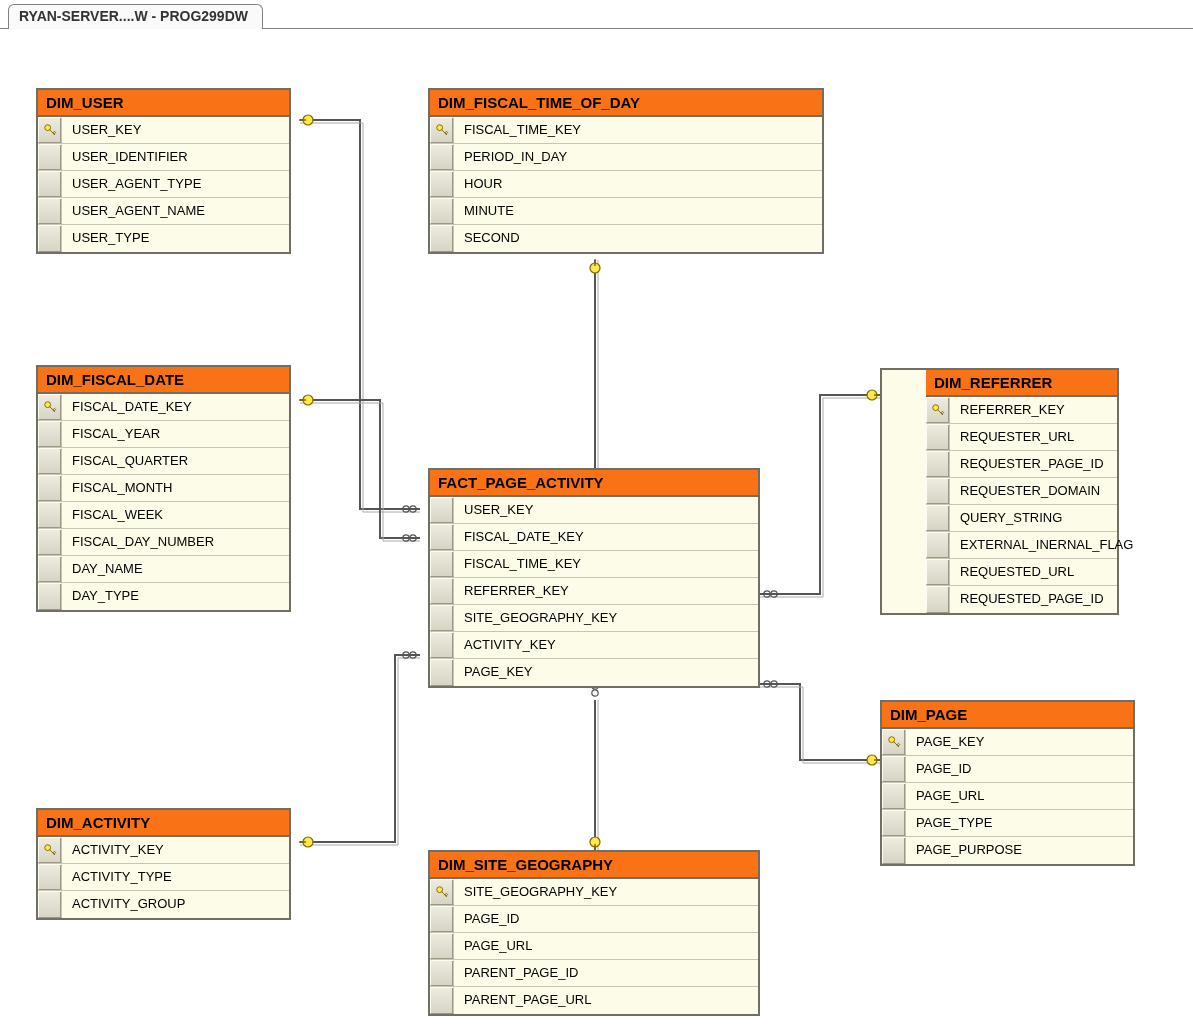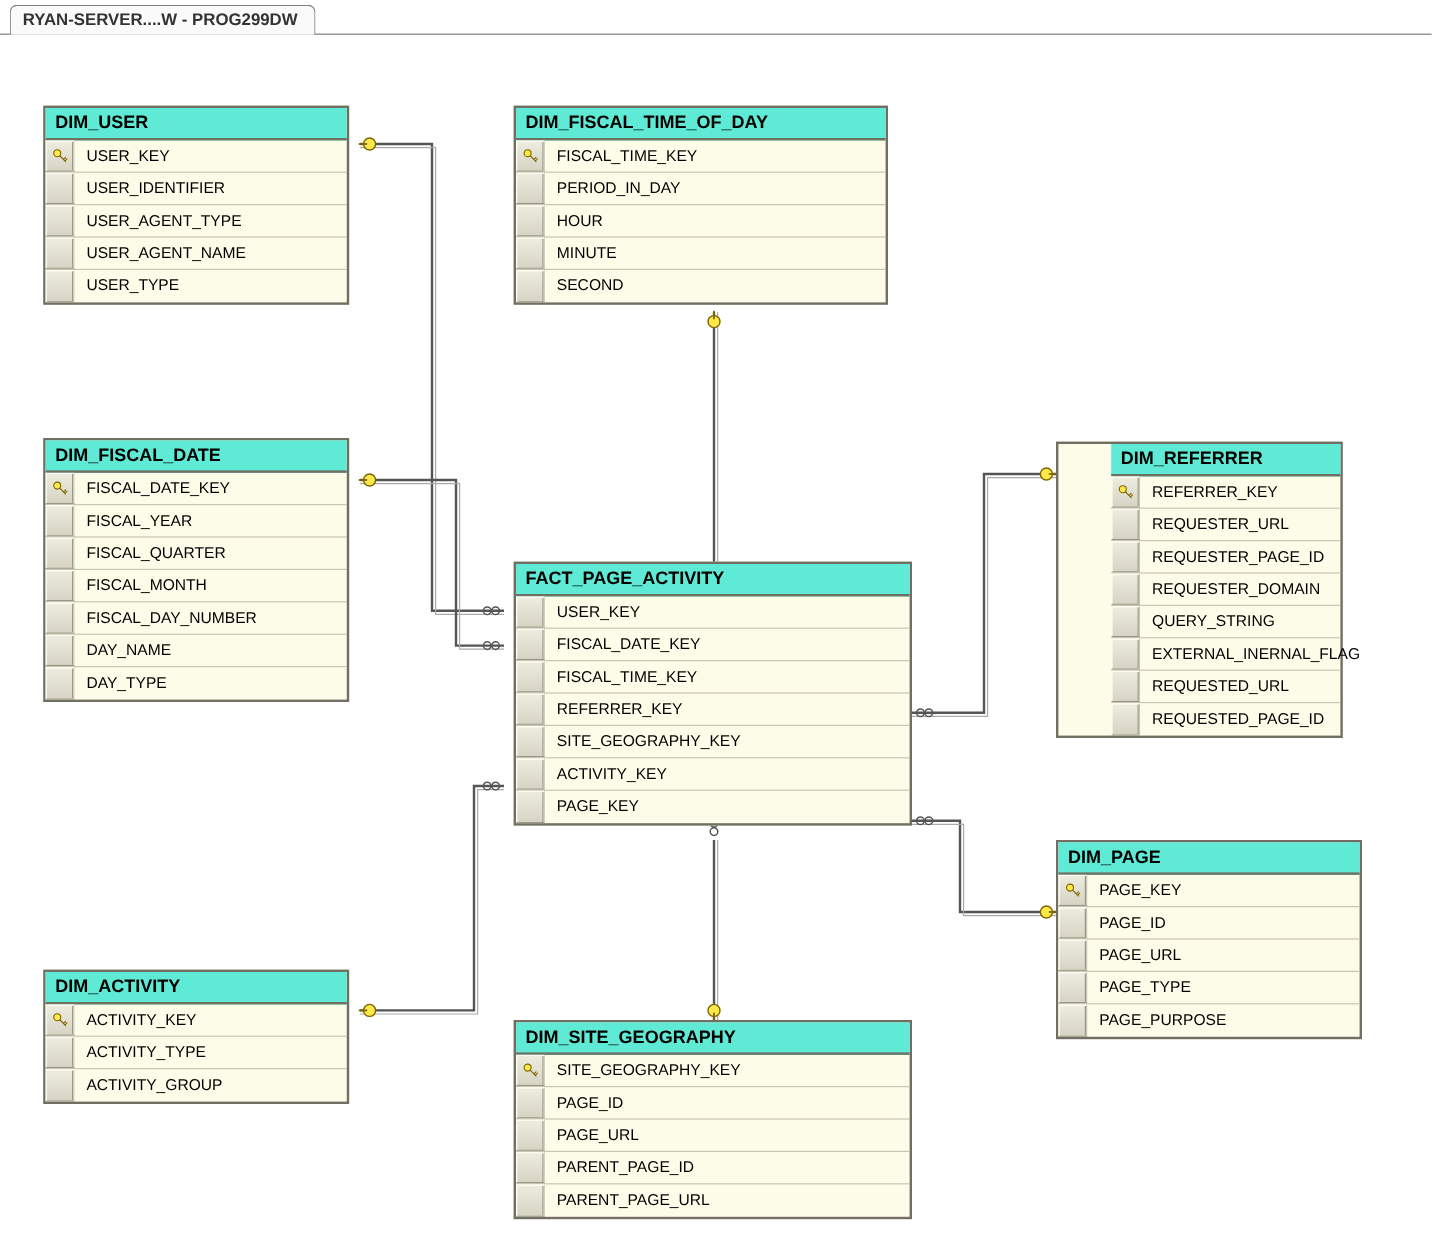--- a/index.html
+++ b/index.html
@@ -40,21 +40,21 @@
     background: #808080;
     z-index: 4;
   }
   .table {
     position: absolute;
     background: #fdfce8;
     border: 2px solid #716f64;
     z-index: 10;
   }
   .table-header {
-    background: #5eead4;
+    background: #f97316;
     border-bottom: 2px solid #716f64;
     padding: 4px 8px;
     font-weight: bold;
     font-size: 15px;
   }
   .table-body .row {
     display: flex;
     align-items: stretch;
     border-bottom: 1px solid #c8c5b4;
     height: 27px;
@@ -173,21 +173,21 @@
           <div class="iconcell btn3d"></div>
           <div class="colname">USER_AGENT_NAME</div>
         </div>
         <div class="row">
           <div class="iconcell btn3d"></div>
           <div class="colname">USER_TYPE</div>
         </div>
       </div>
   </div>
 
-  <div class="table" style="left:428px; top:88px; width:312px;">
+  <div class="table" style="left:428px; top:88px; width:396px;">
     <div class="table-header">DIM_FISCAL_TIME_OF_DAY</div>
     <div class="table-body">
         <div class="row">
           <div class="iconcell btn3d">
             <span class="keyicon">
               <svg width="14" height="14" viewBox="0 0 24 24">
   <g fill="#ffe84a" stroke="#806600" stroke-width="1.6">
     <circle cx="8" cy="8" r="5"></circle>
     <path d="M12 12 L20 20 M17 17 L20 14 M19 19 L22 16" stroke-linecap="round"></path>
   </g>
@@ -238,20 +238,24 @@
         <div class="row">
           <div class="iconcell btn3d"></div>
           <div class="colname">FISCAL_QUARTER</div>
         </div>
         <div class="row">
           <div class="iconcell btn3d"></div>
           <div class="colname">FISCAL_MONTH</div>
         </div>
         <div class="row">
           <div class="iconcell btn3d"></div>
+          <div class="colname">FISCAL_WEEK</div>
+        </div>
+        <div class="row">
+          <div class="iconcell btn3d"></div>
           <div class="colname">FISCAL_DAY_NUMBER</div>
         </div>
         <div class="row">
           <div class="iconcell btn3d"></div>
           <div class="colname">DAY_NAME</div>
         </div>
         <div class="row">
           <div class="iconcell btn3d"></div>
           <div class="colname">DAY_TYPE</div>
         </div>

